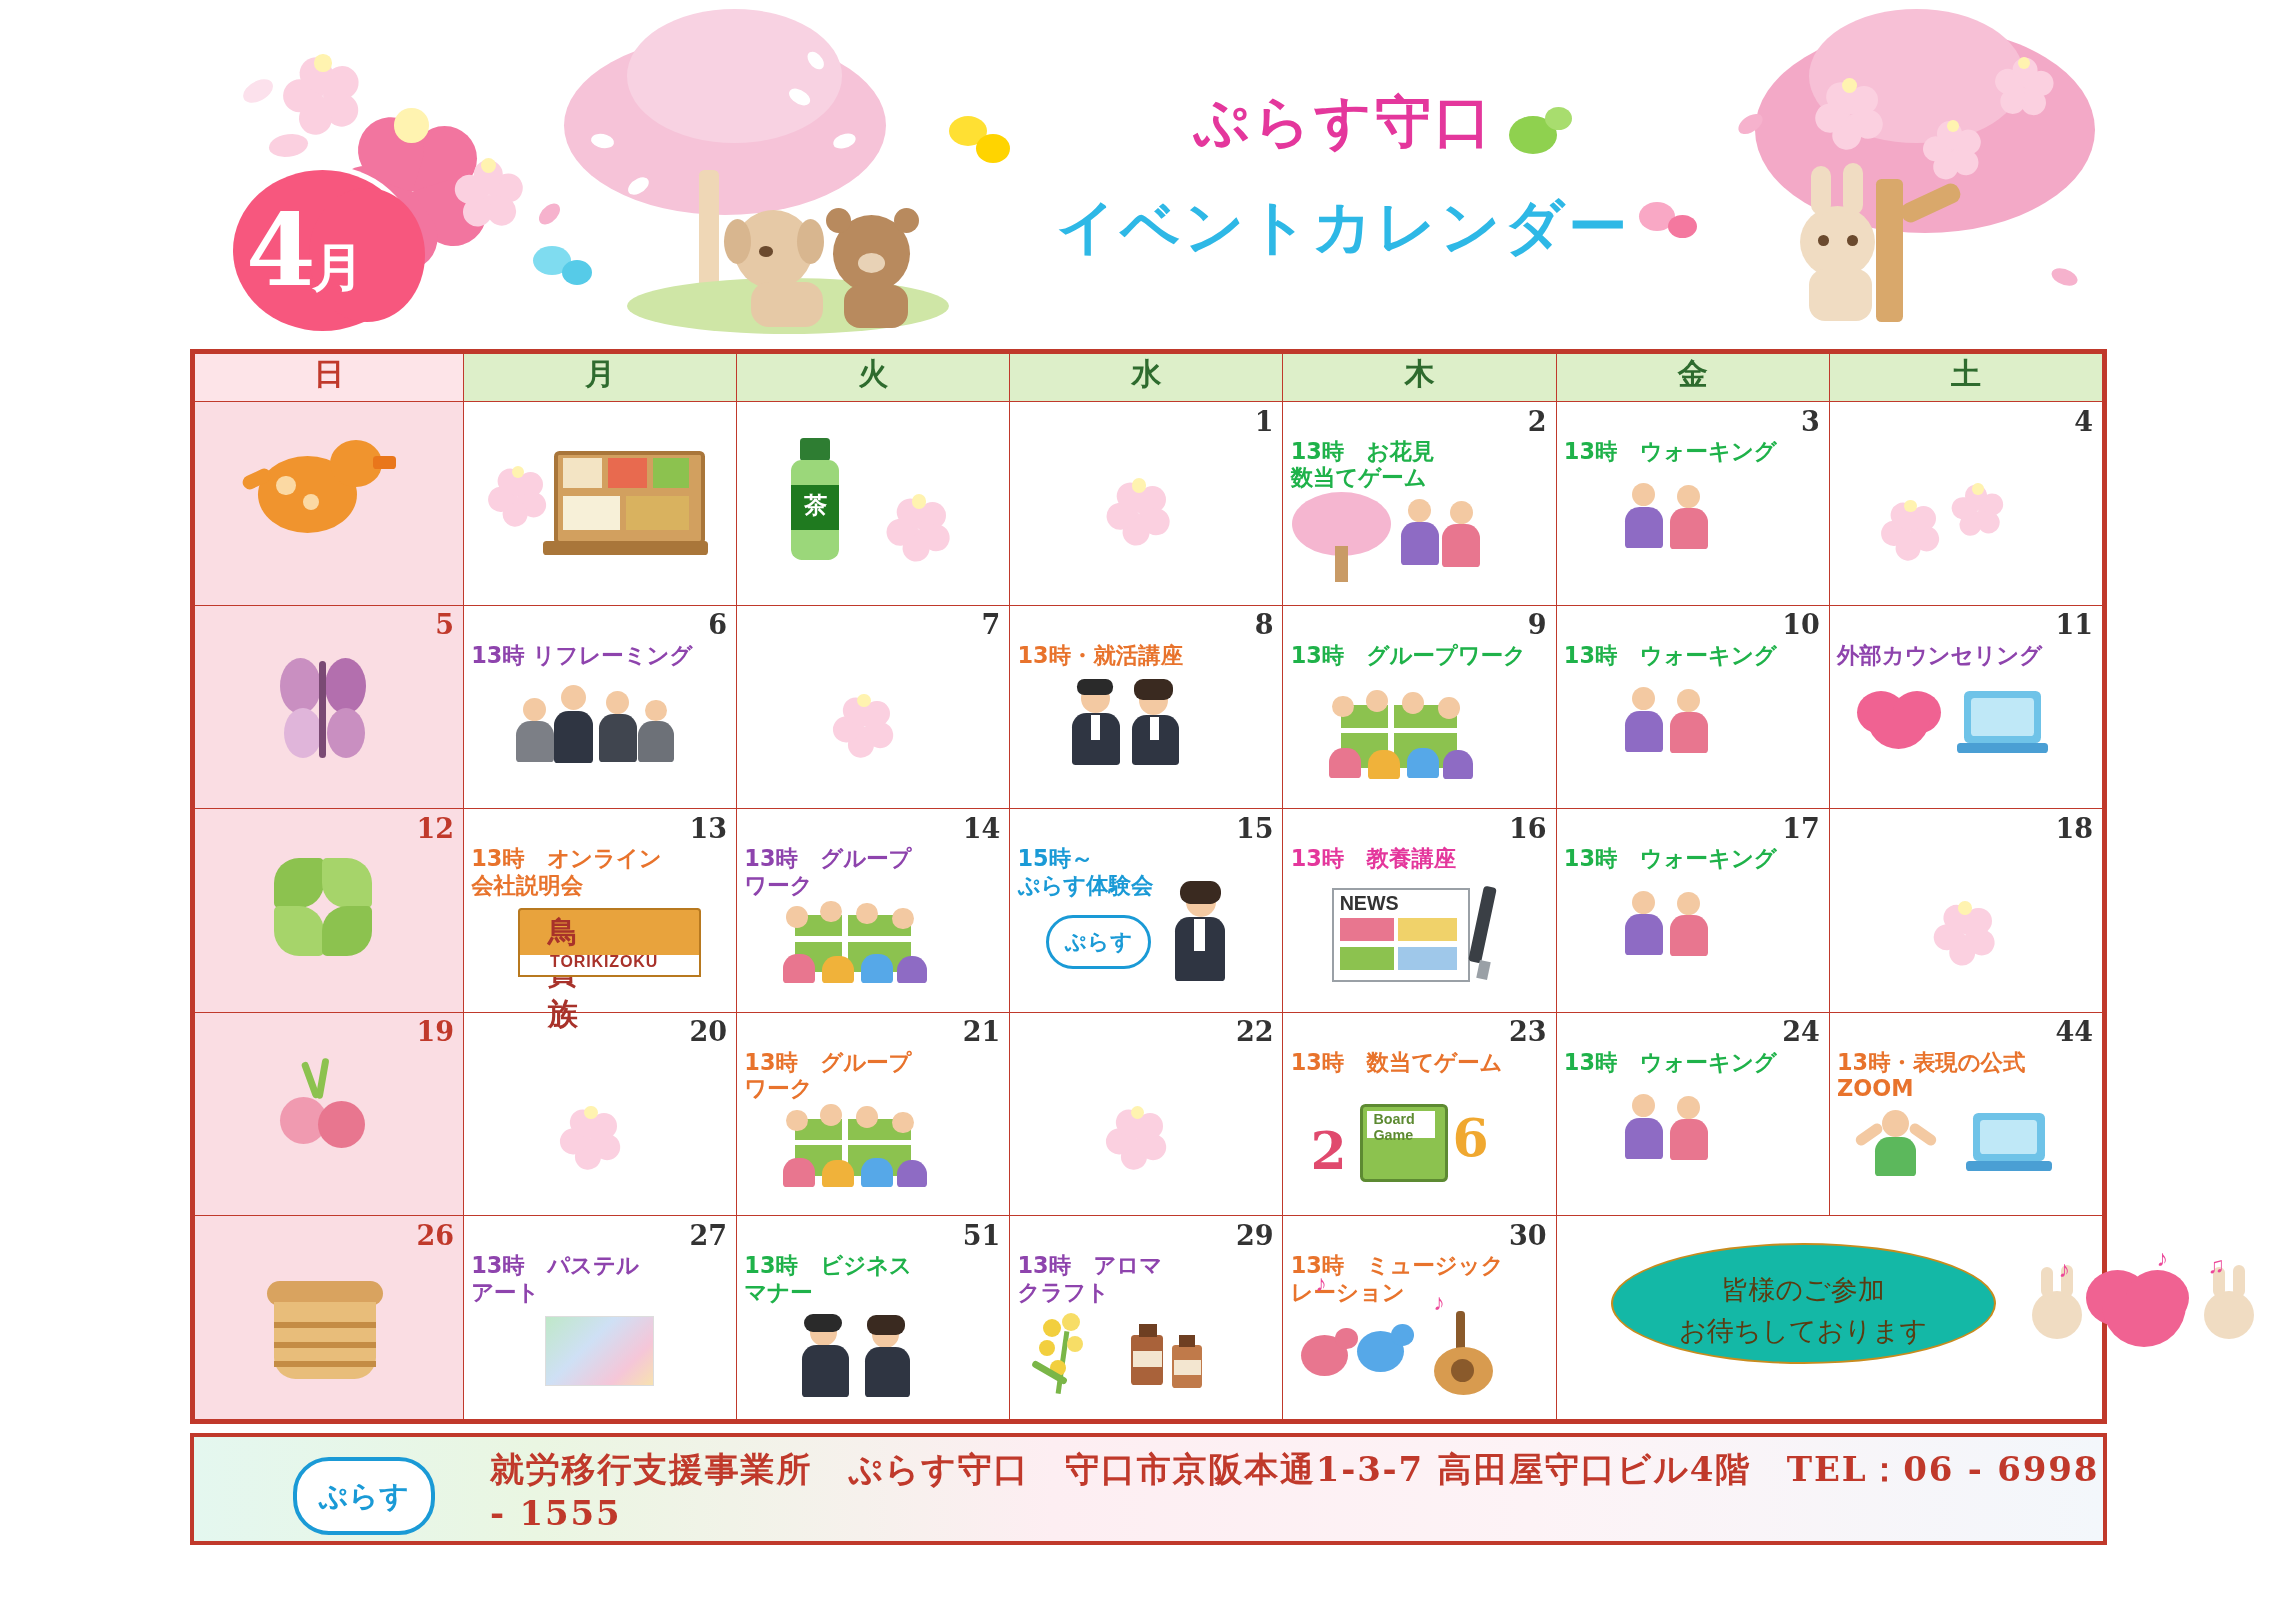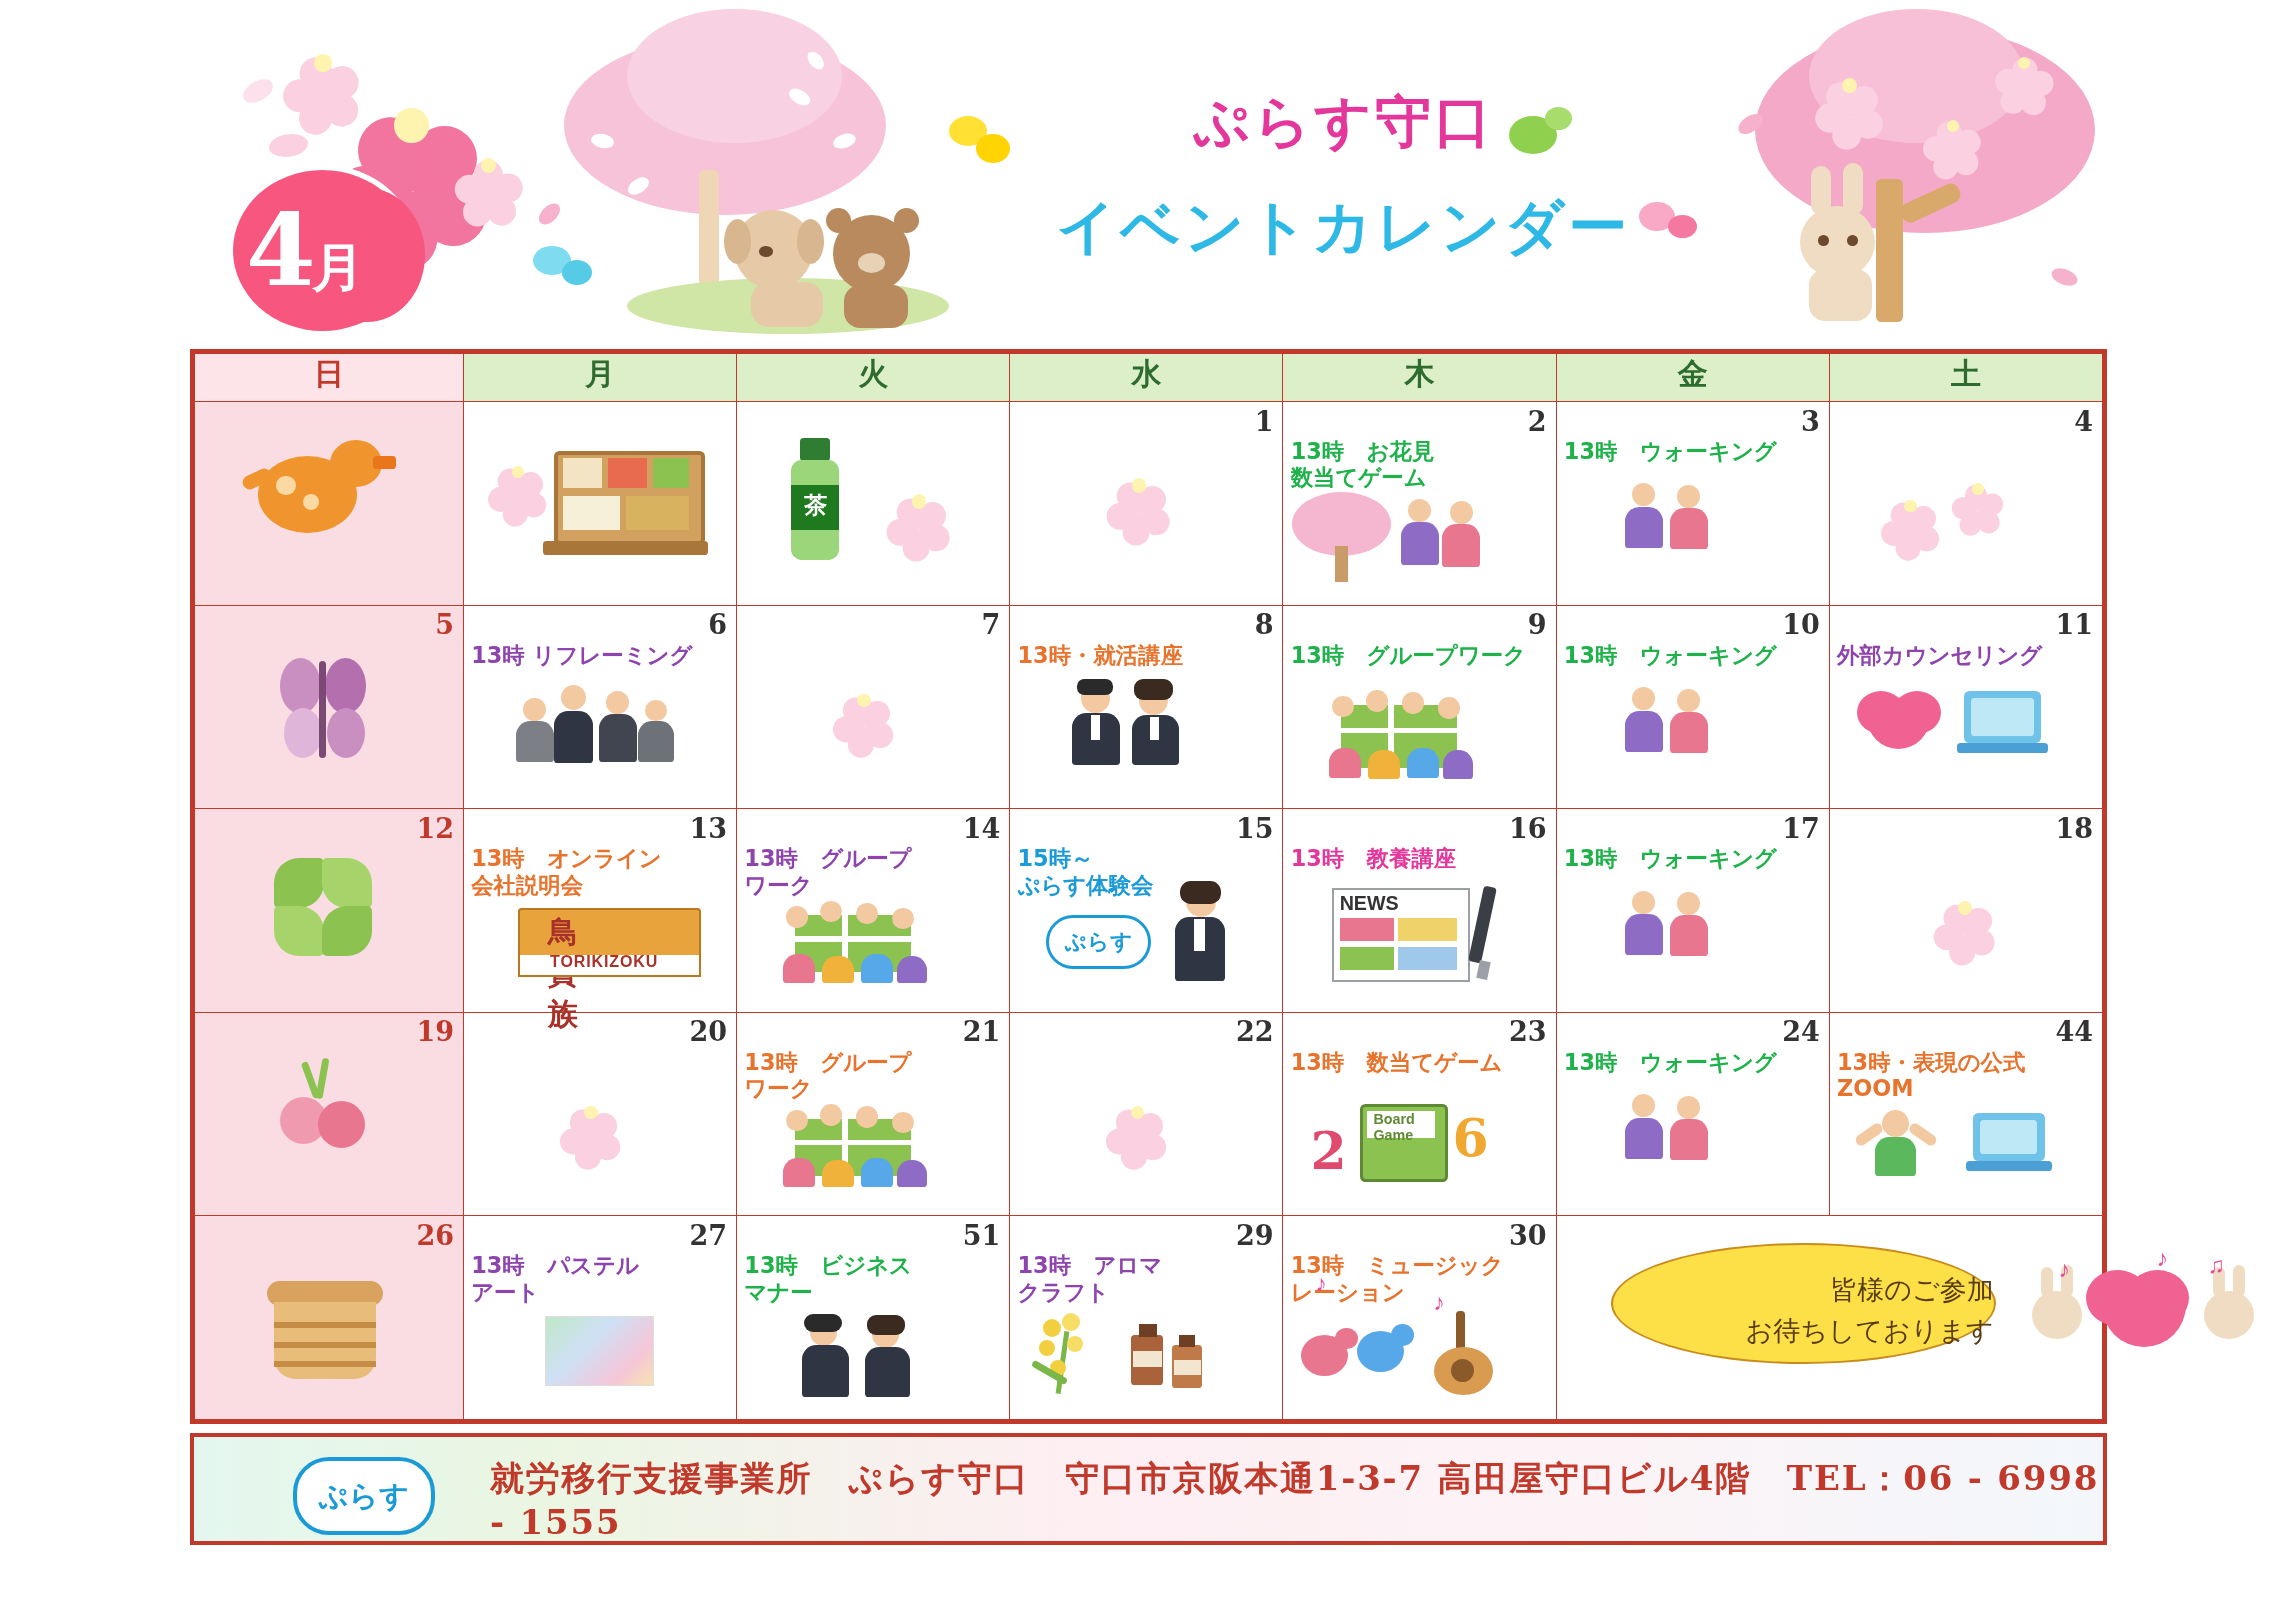--- a/index.html
+++ b/index.html
@@ -109,36 +109,36 @@
   .art{position:absolute;}
   
   tr.wk{height:170px;}
   
   .footer{
     position:absolute;left:190px;top:1433px;width:1917px;height:112px;
     border:4.5px solid #c0392b;box-sizing:border-box;
     background:linear-gradient(90deg,#e4f7ef 0%,#eaf6e2 18%,#fdeef2 45%,#fdf3f6 70%,#f3f7fb 100%);
   }
   .footer-text{
-    position:absolute;left:296px;top:19px;
+    position:absolute;left:296px;top:10px;
     font-size:34px;color:#c0392b;font-weight:bold;letter-spacing:1.8px;
     font-family:"DejaVu Serif","Liberation Serif",serif;
   }
   .plus-logo{
     position:absolute;width:134px;height:70px;border:4.5px solid #1a9ad6;
     border-radius:36px;background:#fff;
     color:#1a9ad6;font-size:29px;font-weight:bold;
     text-align:center;line-height:70px;letter-spacing:0.9px;
     font-family:"DejaVu Sans","Liberation Sans",sans-serif;
   }
   .notice{
     position:absolute;left:54px;top:27px;width:385px;height:121px;
     border:2.7px solid #c88c1e;border-radius:50%;
-    background:#fde047;
-    color:#5a3c12;font-size:27px;text-align:right;
+    background:#14b8a6;
+    color:#5a3c12;font-size:27px;text-align:center;
     line-height:1.5;padding-top:25px;box-sizing:border-box;
     font-family:"DejaVu Serif","Liberation Serif",serif;
   }
   
   .circle{position:absolute;border-radius:50%;}
   .rect{position:absolute;}
   .person-head{position:absolute;border-radius:50%;background:#f3c9a2;}
   .person-body{position:absolute;border-radius:14.3px 14.3px 3.6px 3.6px;}
   .leafy{position:absolute;border-radius:50% 10% 50% 10%;}
   .note{position:absolute;color:#ec4899;font-size:23px;}

